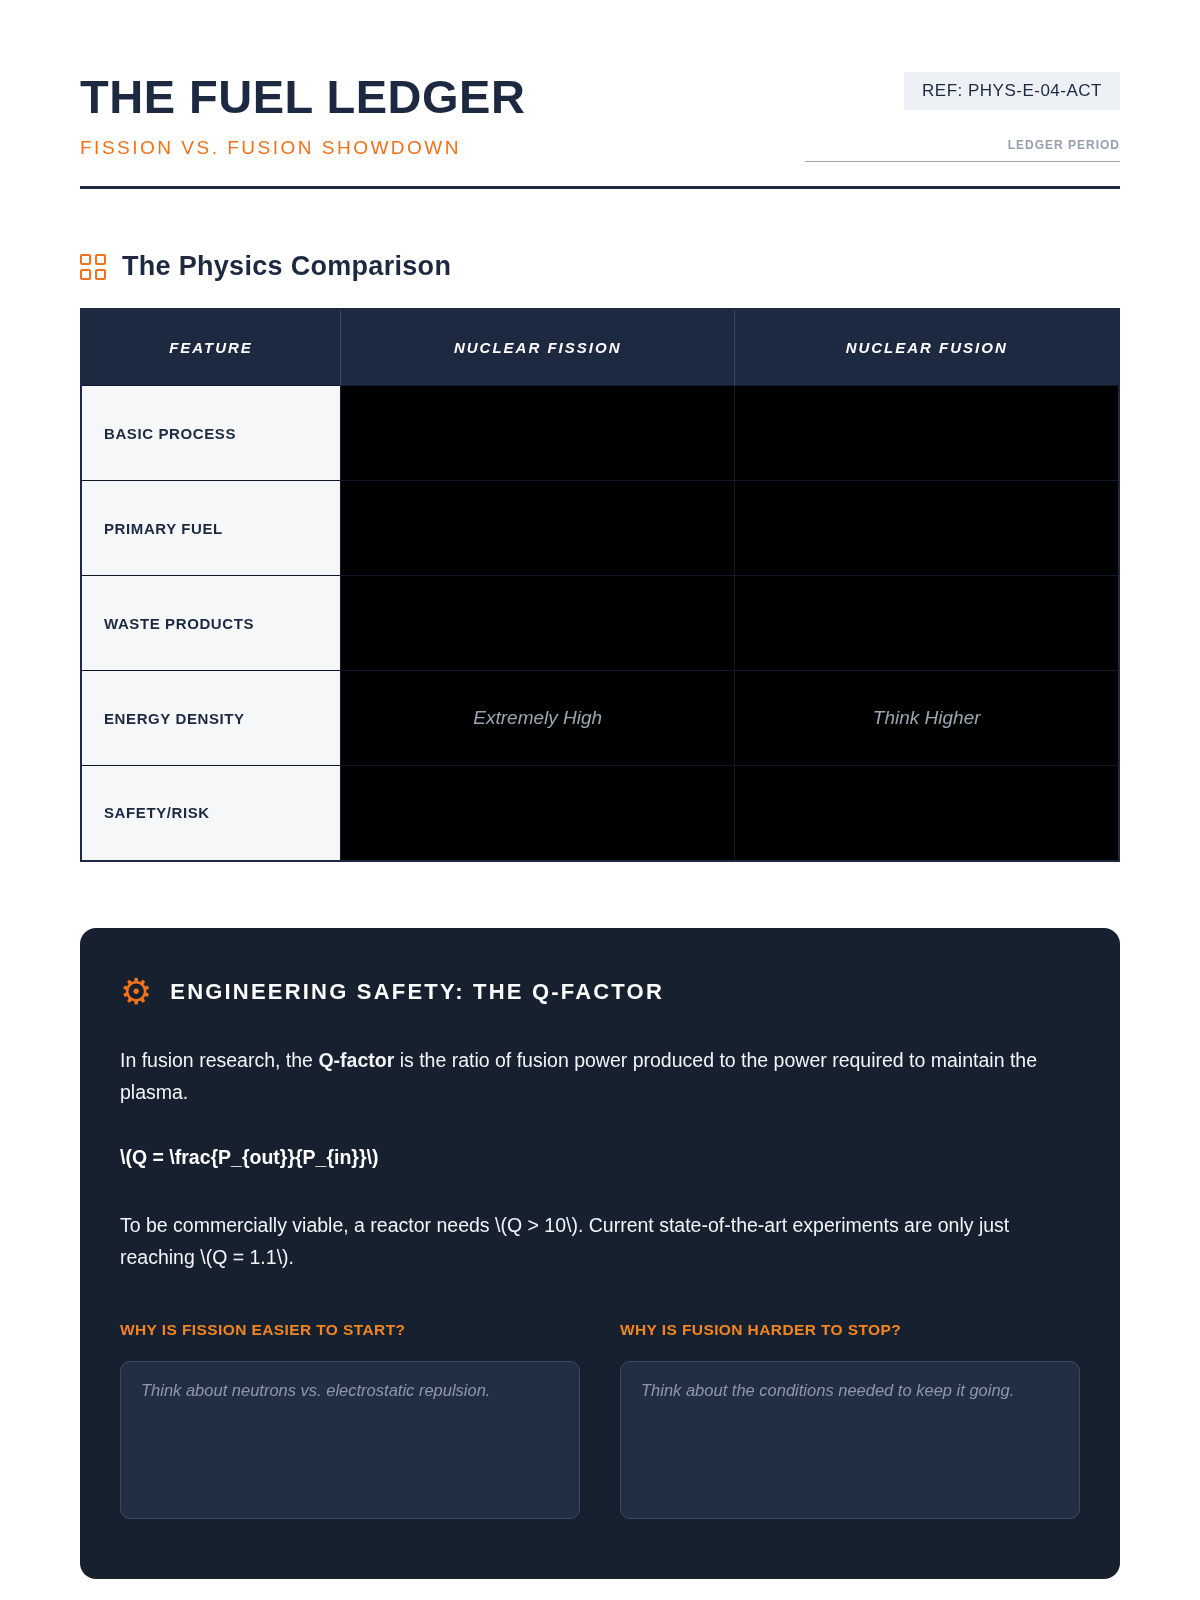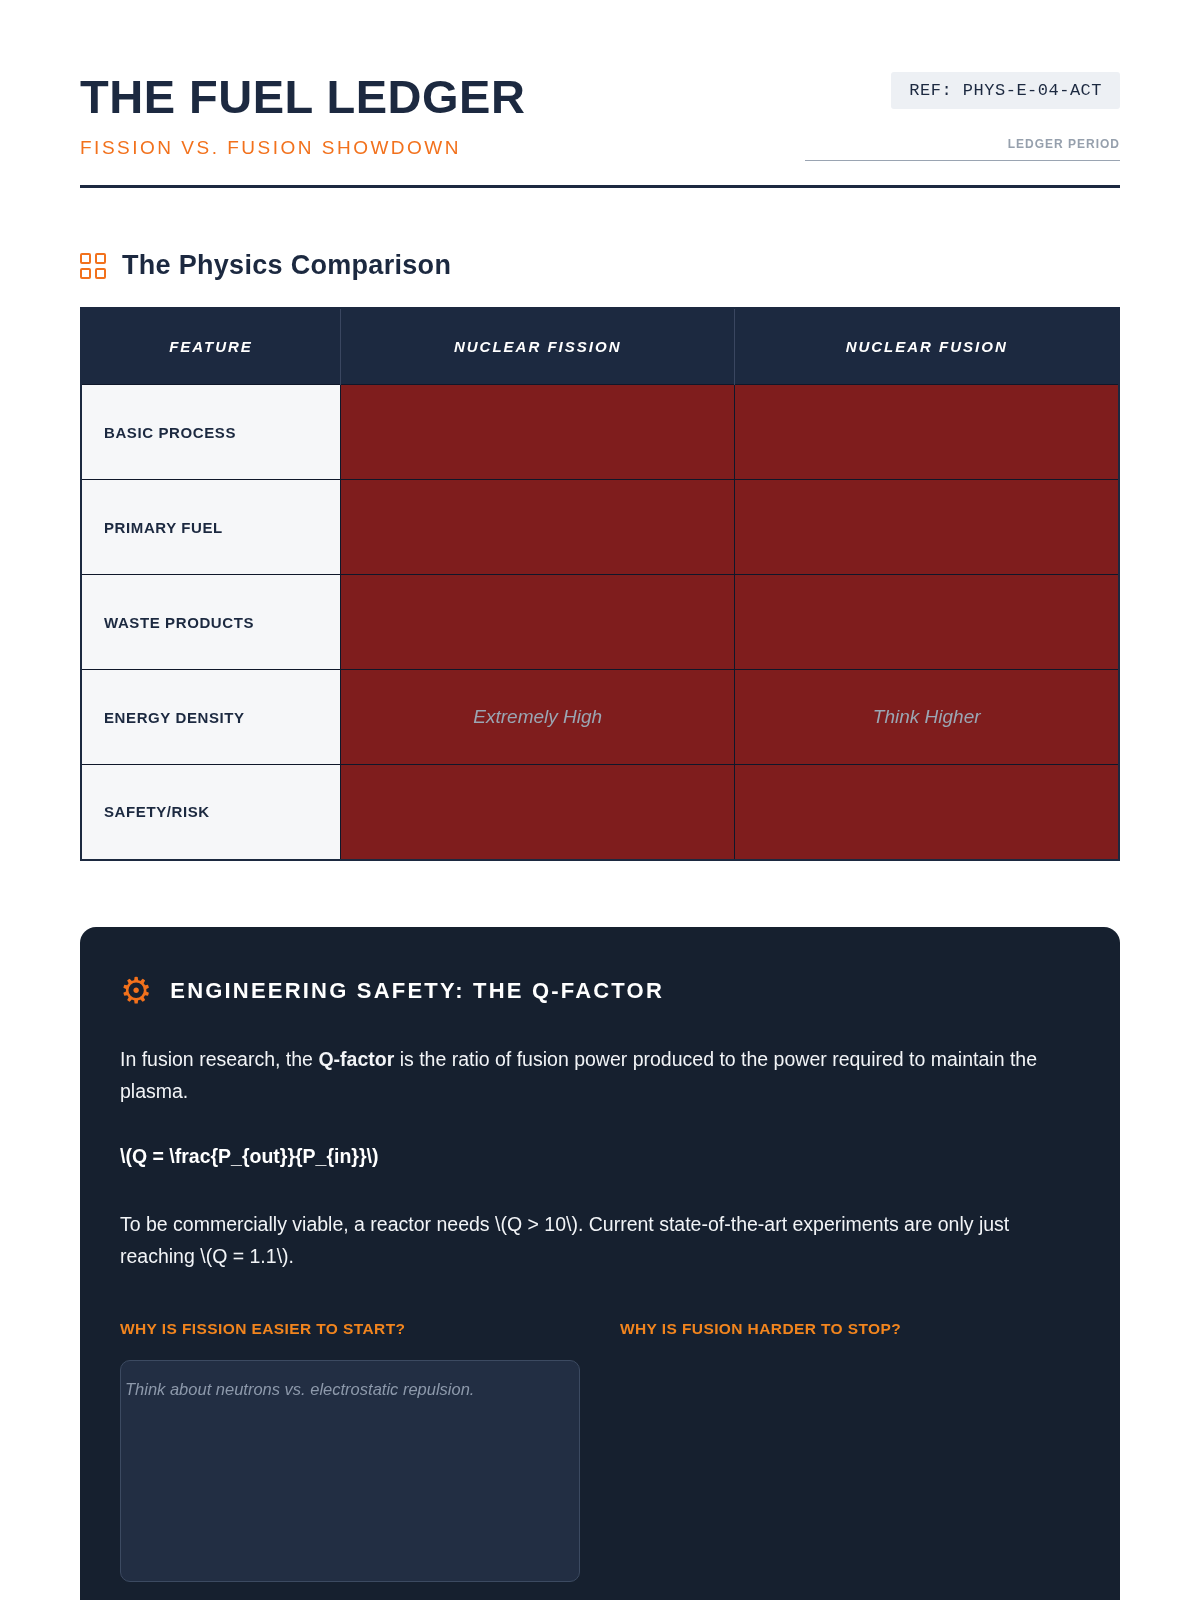--- a/index.html
+++ b/index.html
@@ -24,21 +24,21 @@
     margin-top: 16px;
     color: #f2711c;
     font-weight: 400;
     font-size: 19px;
     letter-spacing: 2.5px;
   }
   .header-right { display: flex; flex-direction: column; align-items: flex-end; width: 315px; }
   .ref-badge {
     background: #edf0f4;
     color: #1c2940;
-    font-family: Liberation Mono, monospace;
+    font-family: Liberation Sans, sans-serif;
     font-size: 17px;
     padding: 9px 18px;
     border-radius: 3px;
     letter-spacing: 0.5px;
   }
   .class-period {
     margin-top: 28px;
     width: 315px;
     text-align: right;
     font-size: 12px;
@@ -83,21 +83,21 @@
   }
   td.feature-cell {
     background: #f6f7f9;
     font-weight: 700;
     font-size: 15px;
     letter-spacing: 0.6px;
     color: #1c2940;
     padding-left: 22px;
     text-transform: uppercase;
   }
-  td.answer-cell { background: #7f1d1d; text-align: center; }
+  td.answer-cell { background: #000000; text-align: center; }
   td.answer-cell .hint-val {
     font-style: italic;
     color: #9aa6b3;
     font-size: 19px;
   }
 
   
   .brief-card {
     margin-top: 66px;
     background: #16202f;
@@ -136,25 +136,25 @@
   .qa-label {
     color: #f2851e;
     font-weight: 700;
     font-size: 15.5px;
     letter-spacing: 0.4px;
     text-transform: uppercase;
   }
   .qa-box {
     margin-top: 22px;
     width: 100%;
-    height: 222px;
+    height: 158px;
     background: #222e43;
     border: 1px solid #3c4a61;
     border-radius: 10px;
-    padding: 16px 4px;
+    padding: 16px 20px;
     font-family: "Liberation Sans", sans-serif;
     font-size: 16.5px;
     line-height: 1.55;
     color: #dfe4ea;
     resize: none;
     outline: none;
     display: block;
   }
   .qa-box::placeholder { color: #8d99ab; font-style: italic; }
 </style>
@@ -234,17 +234,18 @@
 
     <p class="brief-para brief-para2">To be commercially viable, a reactor needs \(Q &gt; 10\). Current state-of-the-art experiments are only just reaching \(Q = 1.1\).</p>
 
     <div class="qa-grid">
       <div>
         <div class="qa-label">WHY IS FISSION EASIER TO START?</div>
         <textarea class="qa-box" placeholder="Think about neutrons vs. electrostatic repulsion." style=""></textarea>
       </div>
       <div>
         <div class="qa-label">WHY IS FUSION HARDER TO STOP?</div>
+        <textarea class="qa-box" placeholder="Think about the conditions needed to keep it going." style=""></textarea>
       </div>
     </div>
   </div>
 
 </div>
 
 </body></html>

